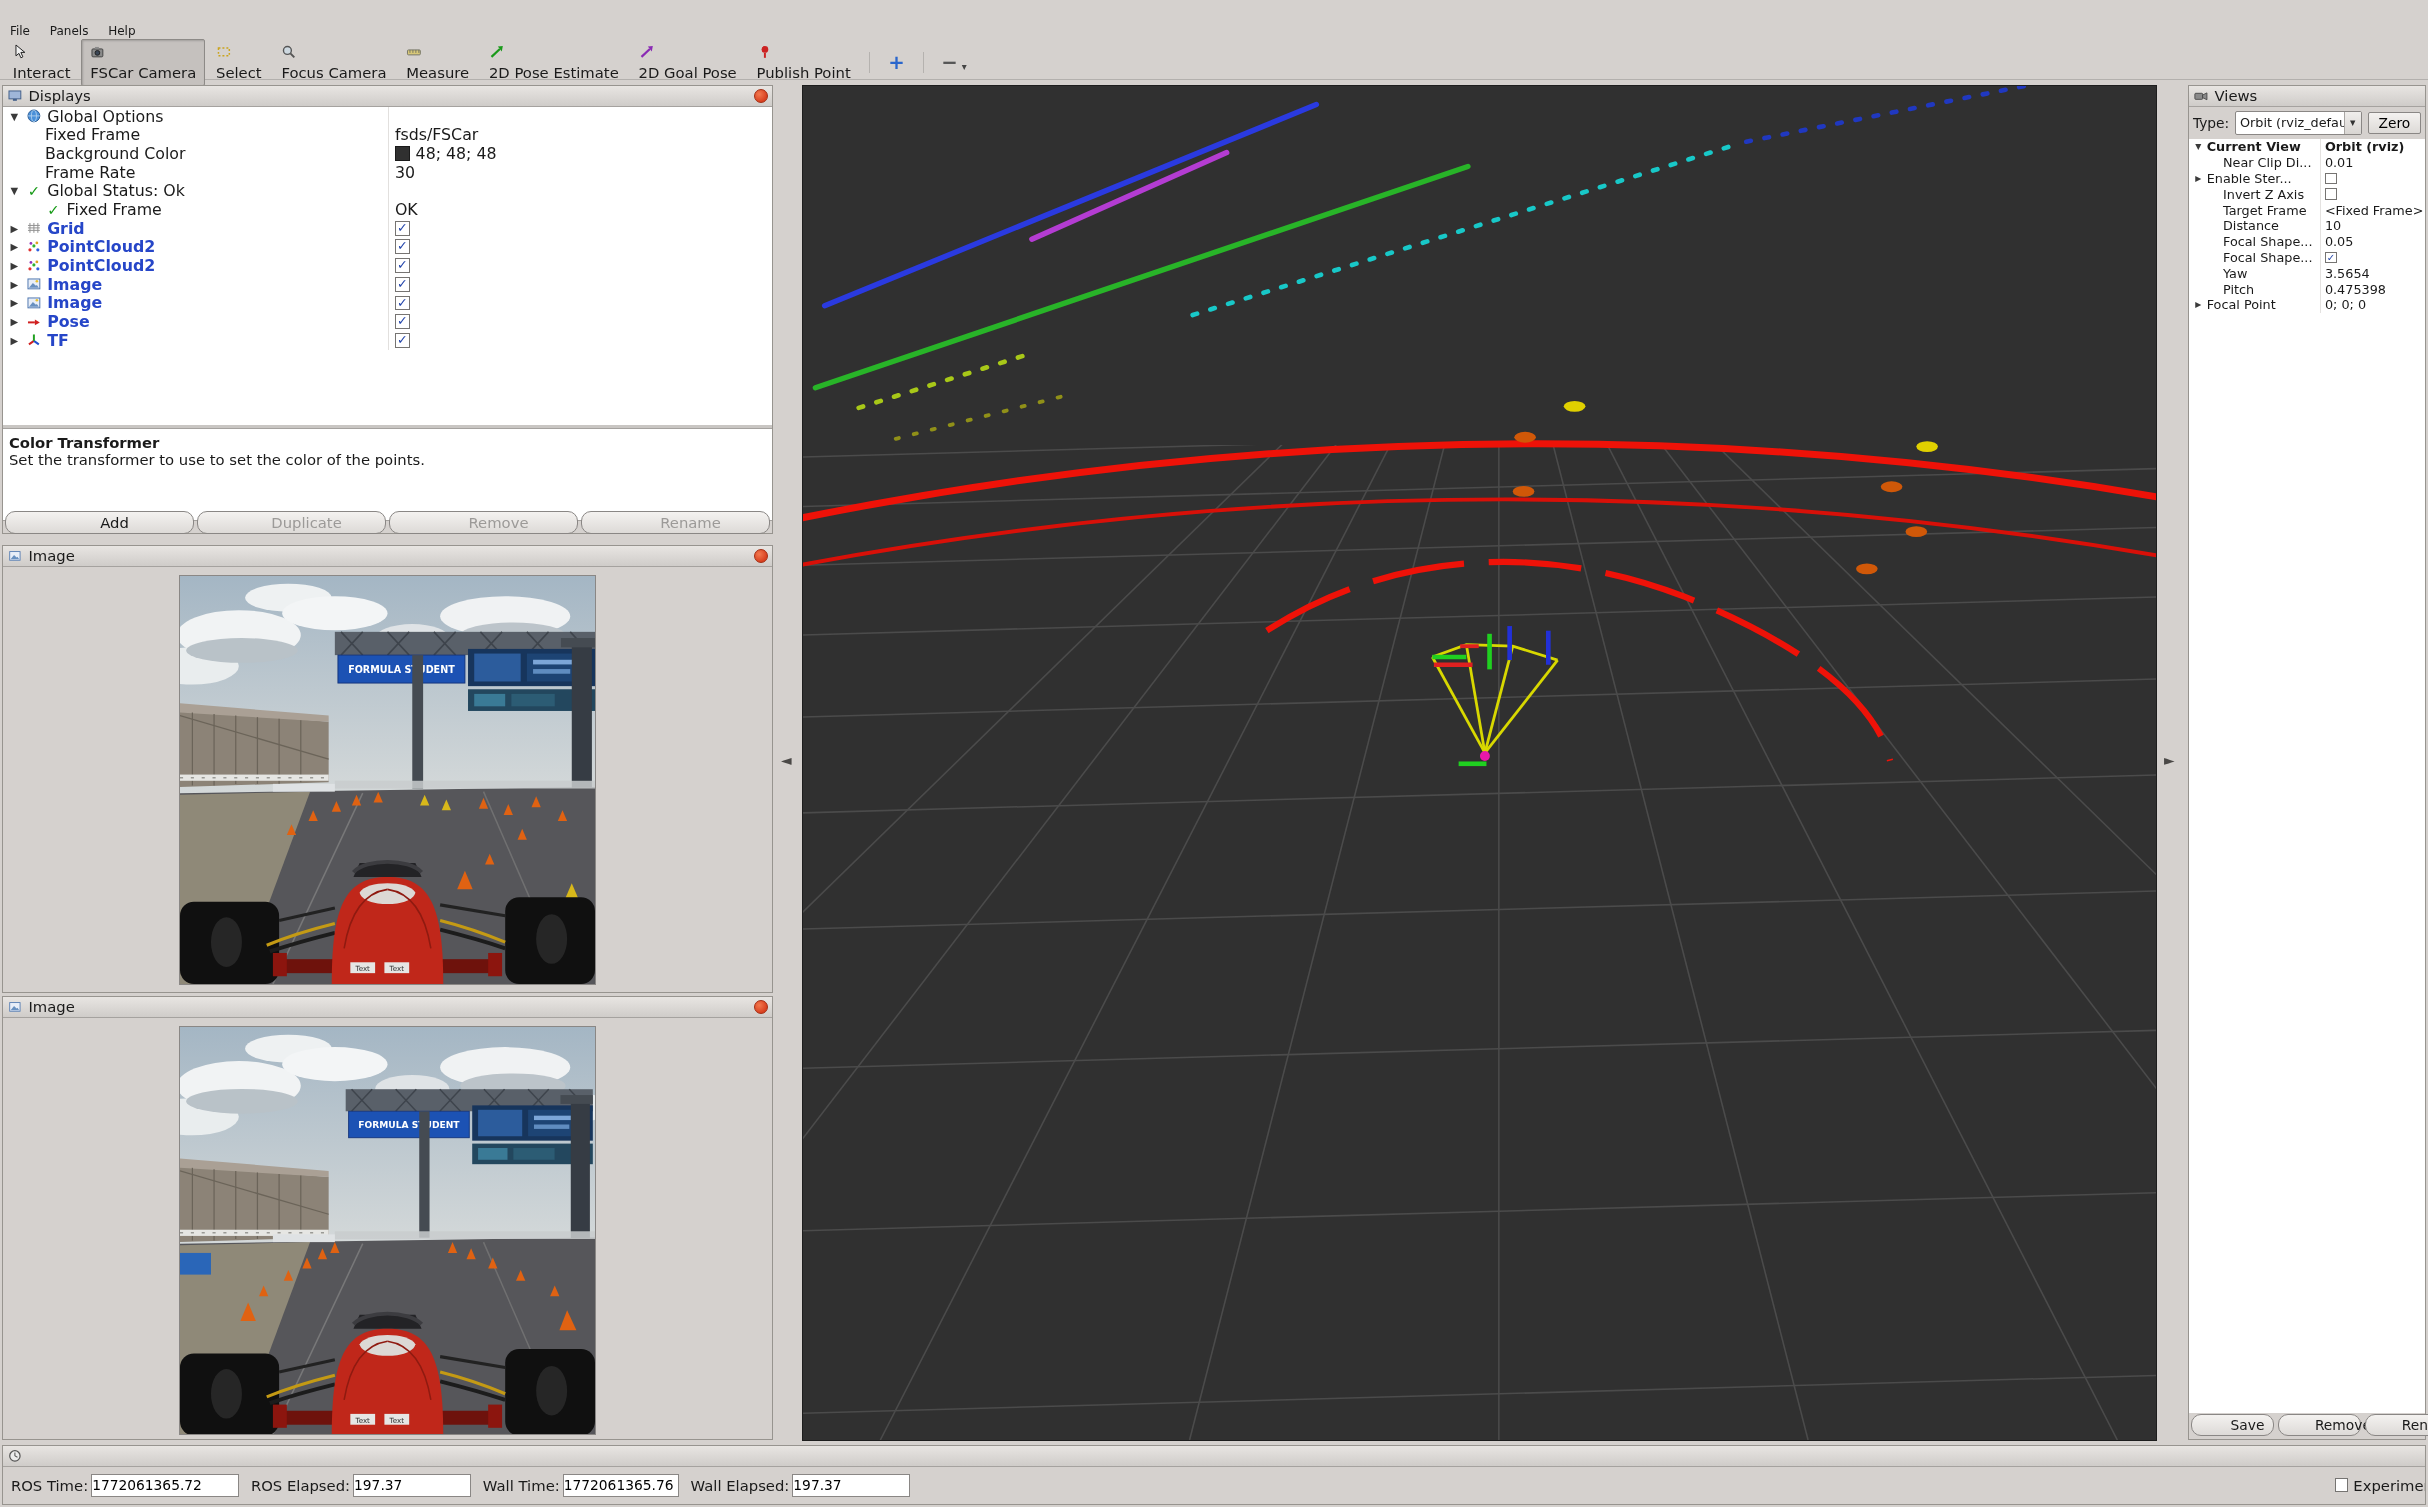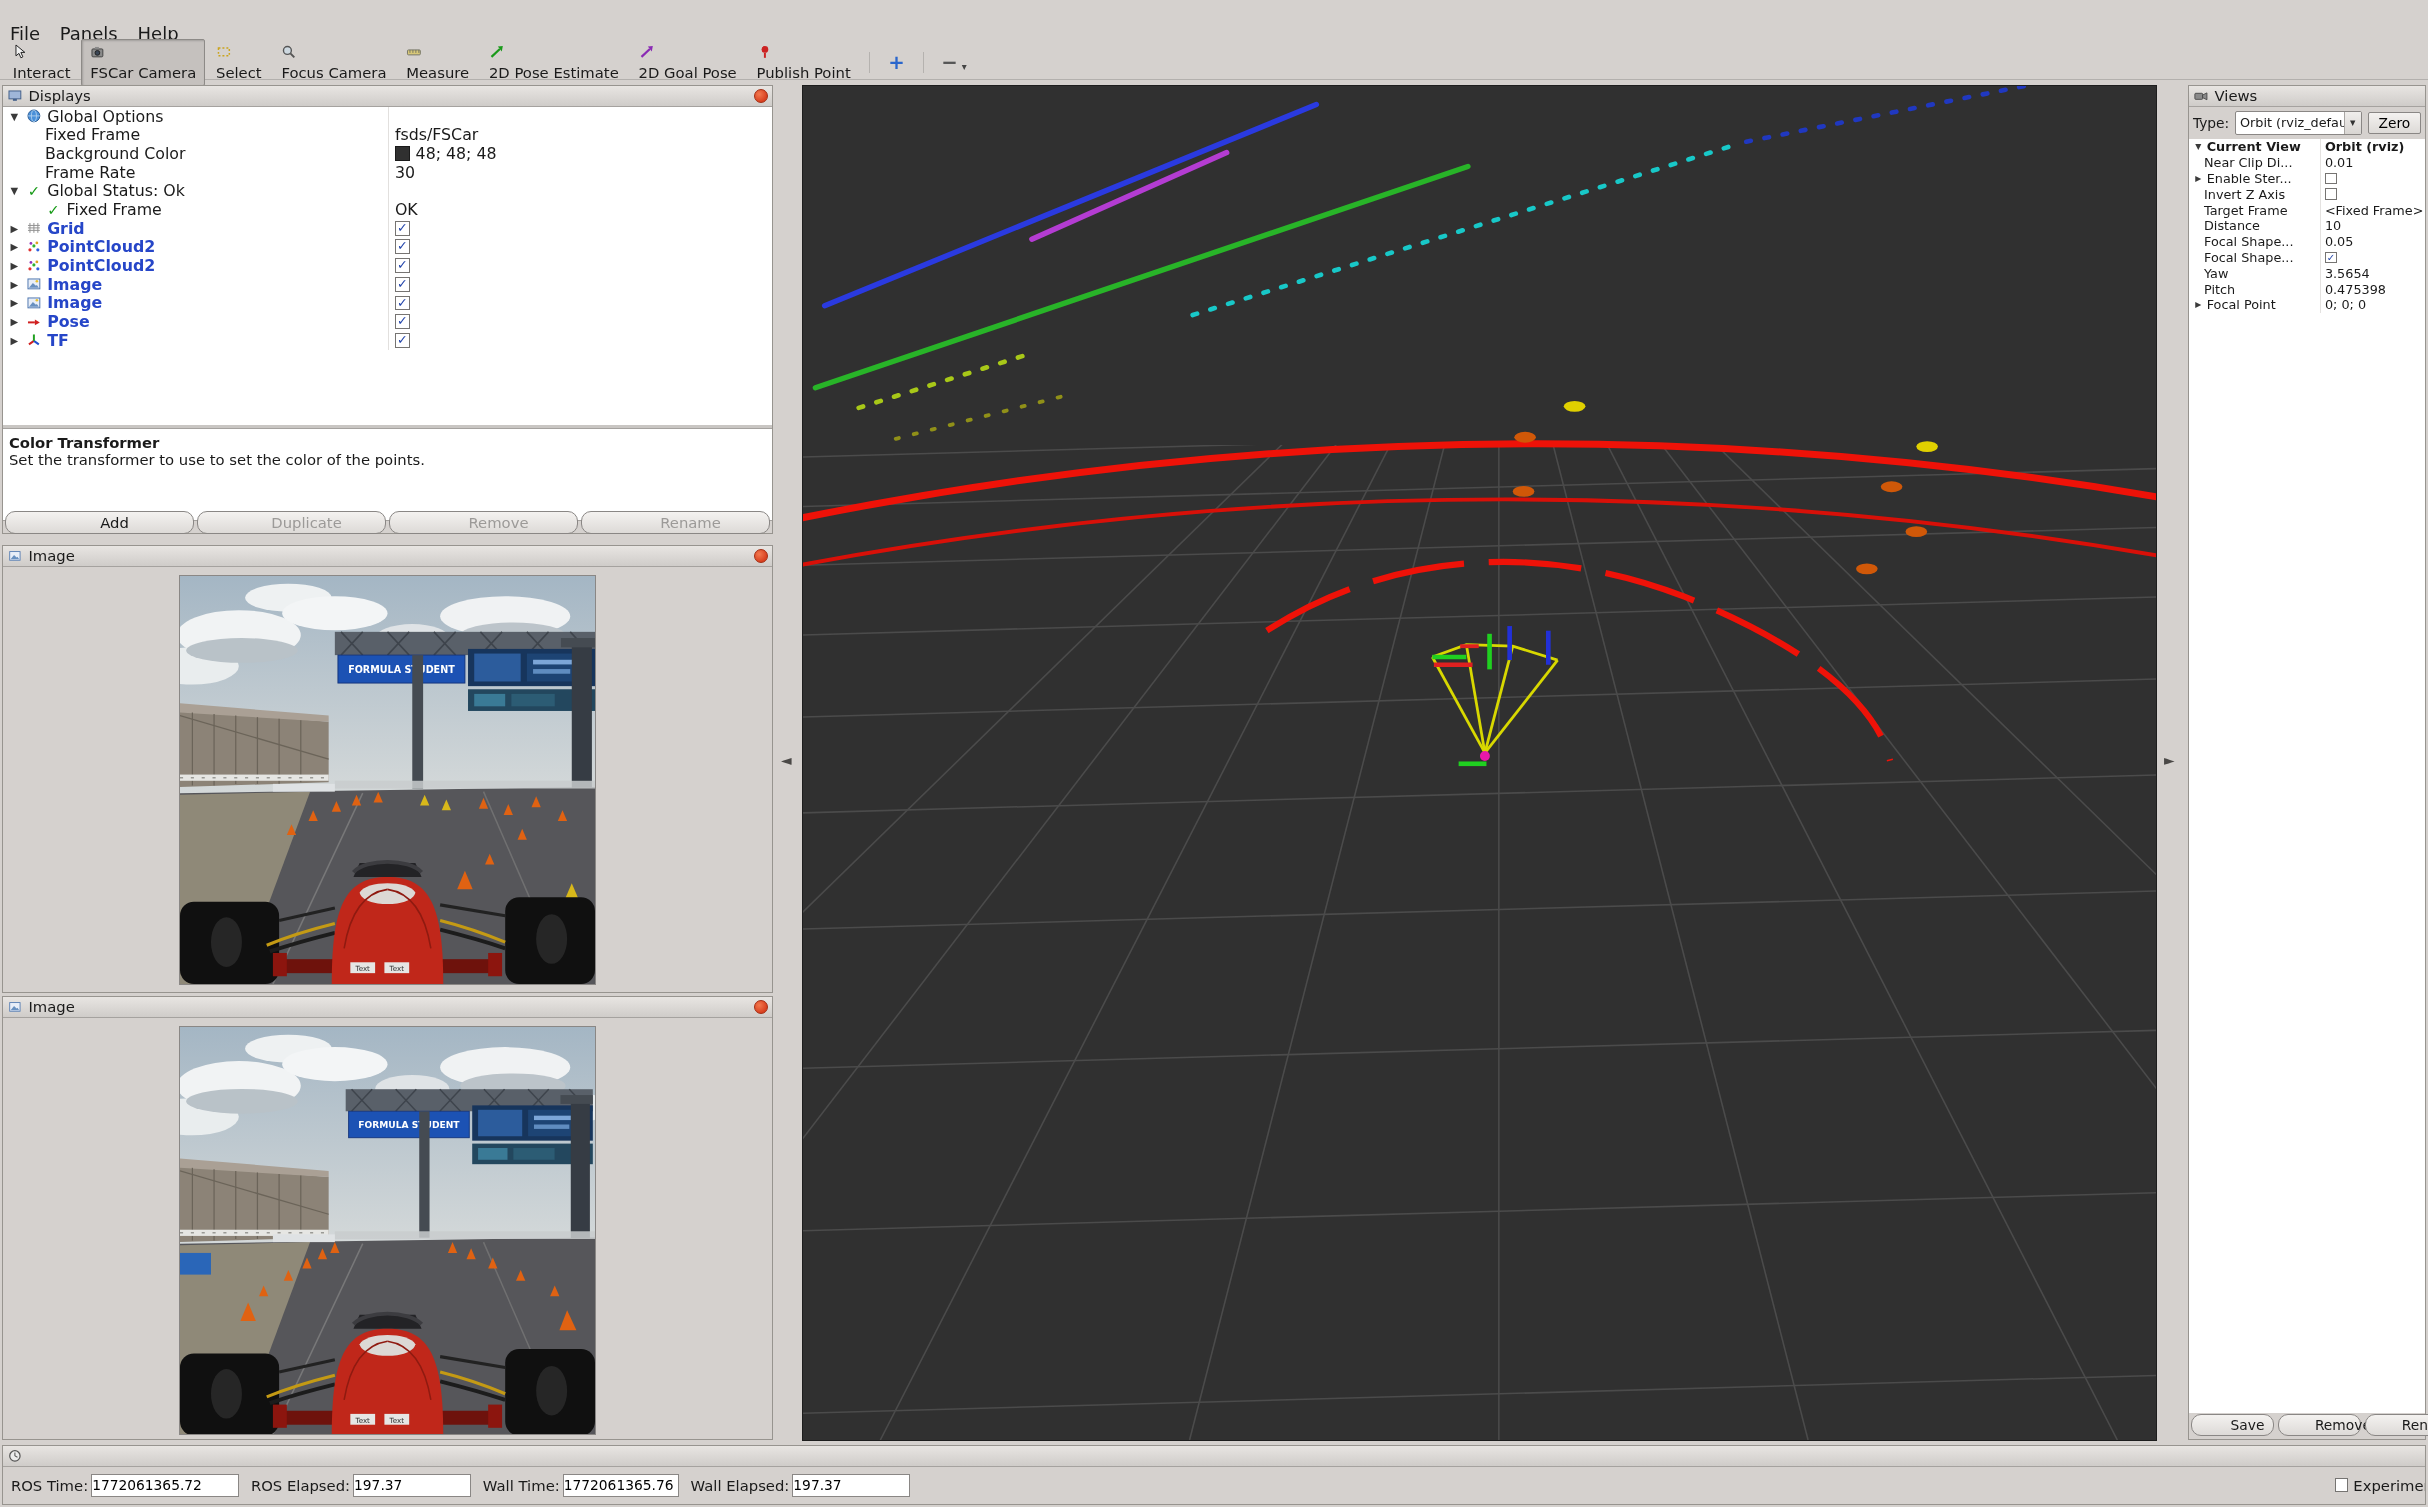--- a/index.html
+++ b/index.html
@@ -7,21 +7,21 @@
   .window{position:relative;width:2428px;height:1507px;background:#d5d1ce;overflow:hidden;color:#1a1a1a;}
 
   
   .titlebar{position:absolute;left:0;top:0;width:100%;height:21.7px;background:linear-gradient(#dedad7,#cfccc9);display:flex;align-items:center;justify-content:center;font-size:13.8px;color:#444;}
   .wctrls{position:absolute;right:5.9px;top:2px;display:flex;gap:9.9px;align-items:center;}
   .wbtn{width:17.7px;height:17.7px;display:flex;align-items:center;justify-content:center;color:#555;font-size:12.8px;}
   .minbar{width:8.9px;height:2px;background:#555;}
   .maxbox{width:8.9px;height:7.9px;border:1.5px solid #555;}
 
   
-  .menubar{position:absolute;left:0;top:21.7px;width:100%;height:24.6px;background:#d5d1ce;display:flex;align-items:center;font-size:18px;}
+  .menubar{position:absolute;left:0;top:21.7px;width:100%;height:24.6px;background:#d5d1ce;display:flex;font-size:12px;}
   .menu-item{padding:2px 9.9px;}
 
   
   .toolbar{position:absolute;left:0;top:46px;width:100%;height:34px;background:#d5d1ce;border-bottom:1px solid #b3b0ad;display:flex;align-items:center;padding-left:3.9px;box-sizing:border-box;font-size:14.8px;}
   .tool{display:flex;align-items:flex-start;gap:4.9px;padding:3.9px 7.9px;margin-right:2px;border:1px solid transparent;border-radius:2px;flex-direction:column;}
   .tool.active{background:#c5c1be;border:1px solid #8d8a87;box-shadow:inset 1px 1px 2px rgba(0,0,0,.18);}
   .tool svg{display:block;}
   .tsep{width:1px;height:21.7px;background:#b5b2af;margin:0 7.9px;}
   .tplus{color:#2a66cc;font-weight:bold;font-size:19.7px;padding:0 9.9px;}
   .tminus{color:#555;font-weight:bold;font-size:19.7px;padding:0 3.9px 0 9.9px;}
@@ -65,21 +65,21 @@
   
   .vcontrols{position:absolute;left:0;right:0;top:20.7px;height:32.5px;display:flex;align-items:center;gap:5.9px;padding:0 3.9px;font-size:13.8px;box-sizing:border-box;}
   .combo{flex:1;height:21.7px;background:#fff;border:1px solid #8a8785;border-radius:2px;display:flex;align-items:center;overflow:hidden;}
   .combo-text{flex:1;font-size:12.8px;white-space:nowrap;overflow:hidden;padding-left:3.9px;}
   .combo-arrow{width:15.8px;color:#333;font-size:10.8px;text-align:center;background:linear-gradient(#f0eeec,#d8d5d2);border-left:1px solid #a8a5a2;align-self:stretch;display:flex;align-items:center;justify-content:center;}
   .zbtn{height:21.7px;background:linear-gradient(#f4f2f0,#dddad7);border:1px solid #8a8785;border-radius:2px;font-size:13.8px;font-family:inherit;padding:0 9.9px;}
   .vtree{position:absolute;left:0;right:0;background:#fff;overflow:hidden;}
   .vrow{display:flex;height:15.8px;align-items:center;font-size:12.8px;}
   .vleft{width:131px;display:flex;align-items:center;gap:3px;padding-left:3.9px;box-sizing:border-box;height:100%;}
   .vleft .exp{width:10.8px;font-size:7.9px;}
-  .vleft.noexp{padding-left:15px;}
+  .vleft.noexp{padding-left:34px;}
   .vright{flex:1;height:100%;display:flex;align-items:center;gap:3.9px;padding-left:3.9px;border-left:1px solid #e4e2e0;overflow:hidden;white-space:nowrap;}
   .vrow.hdr{font-weight:bold;}
   .vcb{width:11.8px;height:11.8px;background:#fff;border:1px solid #767472;box-sizing:border-box;display:flex;align-items:center;justify-content:center;}
   .vcb .mark{color:#2244aa;font-size:9.9px;font-weight:bold;line-height:1;}
   .vbtnrow{position:absolute;left:2px;bottom:3px;display:flex;gap:3.9px;width:256px;}
   .vbtnrow .qbtn{flex:none;width:83px;height:21.7px;font-size:13.8px;}
 
   
   .timefields{position:absolute;left:0;right:0;top:20.7px;bottom:0;display:flex;align-items:center;font-size:14.8px;overflow:hidden;padding-left:7.9px;box-sizing:border-box;}
   .tfield{display:flex;align-items:center;gap:3px;margin-right:11.8px;}

